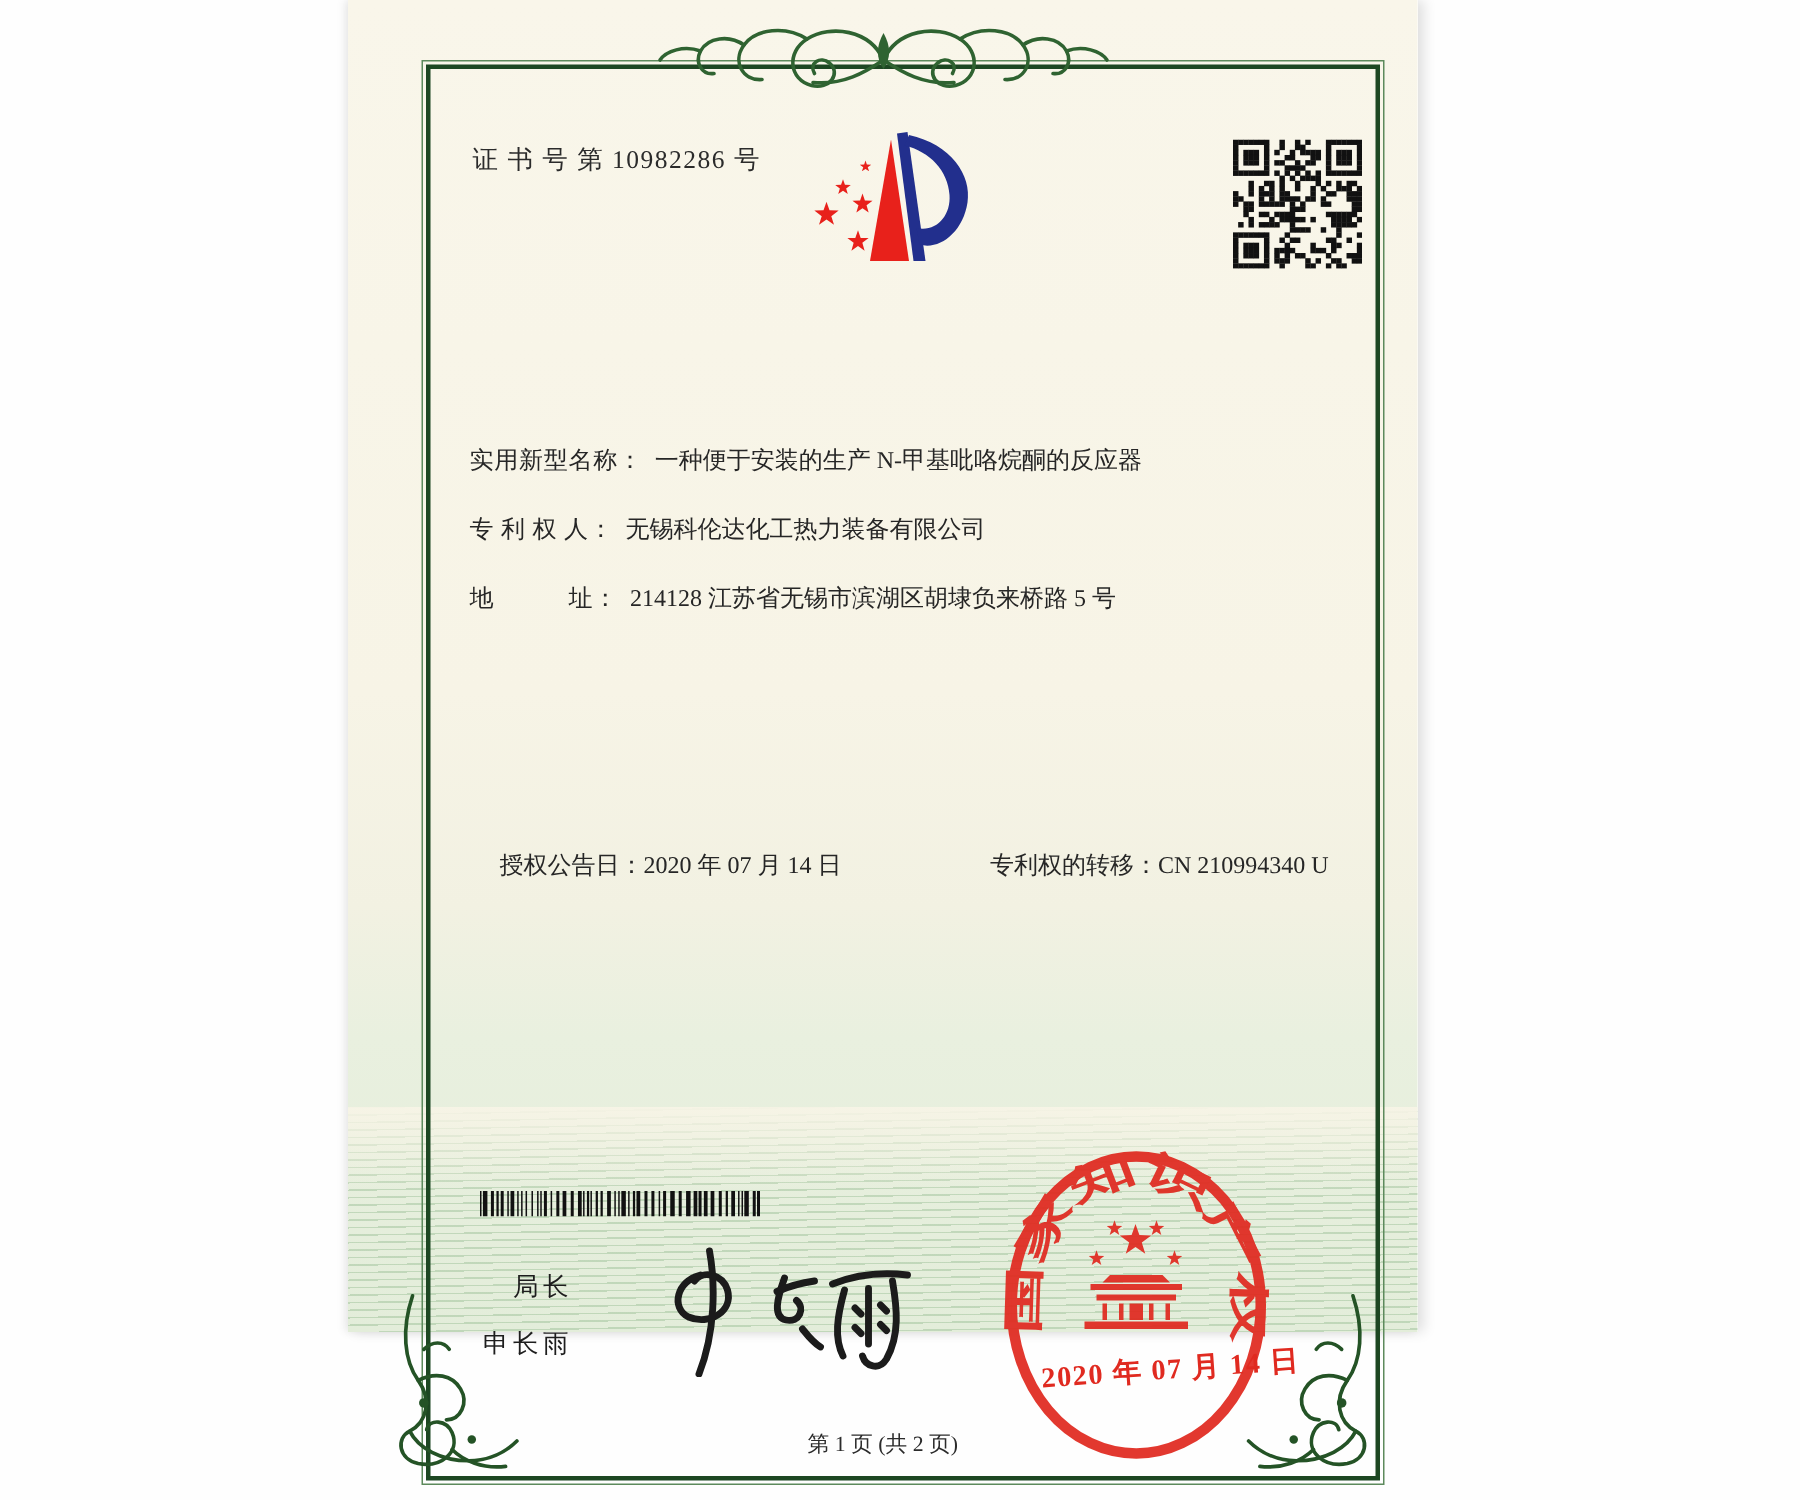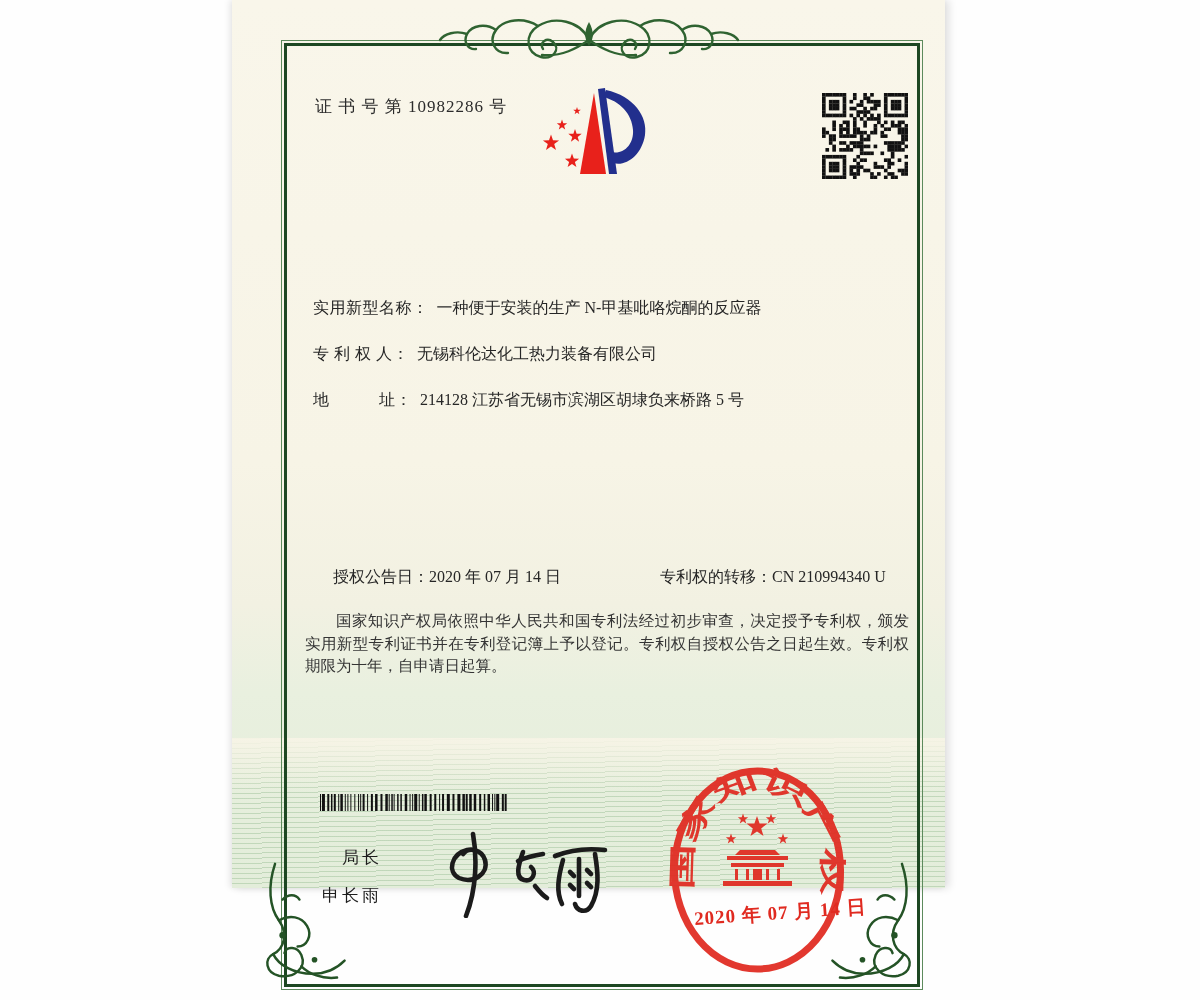--- a/index.html
+++ b/index.html
@@ -430,21 +430,20 @@
       <span class="lab">地　　　址：</span><span class="val">214128 江苏省无锡市滨湖区胡埭负来桥路 5 号</span>
     </div>
   </div>
 
   <div class="grant-row">
     <span class="lab">授权公告日：</span><span class="val">2020 年 07 月 14 日</span>
     <span class="grant-no"><span>专利权的转移：</span><span class="val">CN 210994340 U</span></span>
   </div>
 
   <div class="paras">
-    <p>国家知识产权局依照中华人民共和国专利法经过初步审查，决定授予专利权，颁发实用新型专利证书并在专利登记簿上予以登记。专利权自授权公告之日起生效。专利权期限为十年，自申请日起算。</p>
   </div>
 
   <svg class="barcode" width="188" height="17" viewBox="0 0 188 17">
       <rect x="0" y="0" width="1" height="17" fill="#111"></rect>
       <rect x="1.9363081666640938" y="0" width="3" height="17" fill="#111"></rect>
       <rect x="7.274171319231391" y="0" width="2" height="17" fill="#111"></rect>
       <rect x="10.966319032944739" y="0" width="1.5" height="17" fill="#111"></rect>
       <rect x="13.794154441962018" y="0" width="2" height="17" fill="#111"></rect>
       <rect x="18.199763039732353" y="0" width="1" height="17" fill="#111"></rect>
       <rect x="20.342849440407008" y="0" width="2.5" height="17" fill="#111"></rect>
@@ -531,13 +530,14 @@
       <rect x="58" y="118" width="69" height="5"></rect>
     <polygon points="92.0,53.0 94.6,60.4 102.5,60.6 96.2,65.4 98.5,72.9 92.0,68.4 85.5,72.9 87.8,65.4 81.5,60.6 89.4,60.4"></polygon>
         <polygon points="66.0,70.5 67.3,74.2 71.2,74.3 68.1,76.7 69.2,80.4 66.0,78.2 62.8,80.4 63.9,76.7 60.8,74.3 64.7,74.2"></polygon>
         <polygon points="78.0,50.5 79.3,54.2 83.2,54.3 80.1,56.7 81.2,60.4 78.0,58.2 74.8,60.4 75.9,56.7 72.8,54.3 76.7,54.2"></polygon>
         <polygon points="106.0,50.5 107.3,54.2 111.2,54.3 108.1,56.7 109.2,60.4 106.0,58.2 102.8,60.4 103.9,56.7 100.8,54.3 104.7,54.2"></polygon>
         <polygon points="118.0,70.5 119.3,74.2 123.2,74.3 120.1,76.7 121.2,80.4 118.0,78.2 114.8,80.4 115.9,76.7 112.8,74.3 116.7,74.2"></polygon>
       </g>
   </svg>
   <div class="seal-date">2020 年 07 月 14 日</div>
 
+  <div class="footer">第 1 页 (共 2 页)</div>
 </div>
 
 </body></html>

